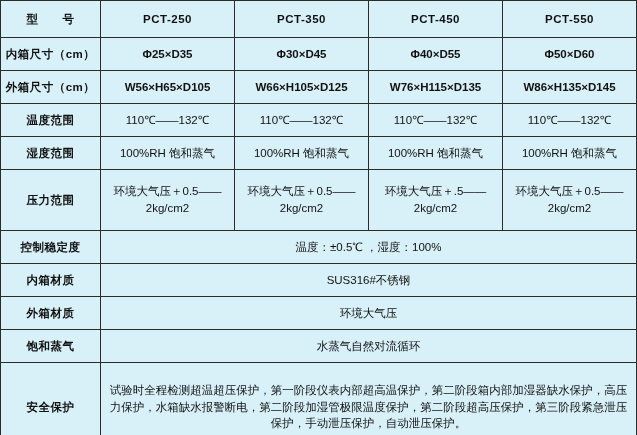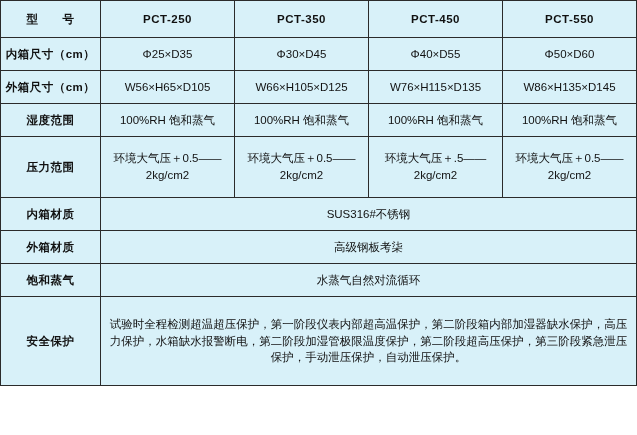--- a/index.html
+++ b/index.html
@@ -41,21 +41,21 @@
     width: 100px;
   }
   td.model-head {
     font-weight: bold;
     font-size: 17px;
     letter-spacing: 0.5px;
     padding: 6px 2px;
     margin-top: 45px;
   }
   td.bold-val {
-    font-weight: normal;
+    font-weight: bold;
     font-size: 12px;
   }
   td.pressure-cell {
     font-size: 11.5px;
     padding: 6px 8px;
     line-height: 1.7;
   }
   td.safety-cell {
     text-align: left;
     font-size: 11.5px;
@@ -99,48 +99,59 @@
       </tr>
 
       <tr class="row-h2">
         <td class="label-cell">外箱尺寸（cm）</td>
         <td class="bold-val">W56×H65×D105</td>
         <td class="bold-val">W66×H105×D125</td>
         <td class="bold-val">W76×H115×D135</td>
         <td class="bold-val">W86×H135×D145</td>
       </tr>
 
+      <tr class="row-h2">
+        <td class="label-cell">温度范围</td>
+        <td>110℃——132℃</td>
+        <td>110℃——132℃</td>
+        <td>110℃——132℃</td>
+        <td>110℃——132℃</td>
+      </tr>
 
       <tr class="row-h2">
         <td class="label-cell">湿度范围</td>
         <td>100%RH 饱和蒸气</td>
         <td>100%RH 饱和蒸气</td>
         <td>100%RH 饱和蒸气</td>
         <td>100%RH 饱和蒸气</td>
       </tr>
 
       <tr class="row-press">
         <td class="label-cell">压力范围</td>
         <td class="pressure-cell">环境大气压＋0.5——2kg/cm2</td>
         <td class="pressure-cell">环境大气压＋0.5——2kg/cm2</td>
         <td class="pressure-cell">环境大气压＋.5——2kg/cm2</td>
         <td class="pressure-cell">环境大气压＋0.5——2kg/cm2</td>
       </tr>
 
 
 
+      <tr class="row-h2">
+        <td class="label-cell">控制稳定度</td>
+        <td colspan="4">温度：±0.5℃ ，湿度：100%</td>
+      </tr>
 
       <tr class="row-h2">
         <td class="label-cell">内箱材质</td>
         <td colspan="4">SUS316#不锈钢</td>
       </tr>
 
       <tr class="row-h2">
         <td class="label-cell">外箱材质</td>
-        <td colspan="4">高级钢板考柒</td>
+        <td colspan="4">环境大气压</td>
       </tr>
 
       <tr class="row-h2">
         <td class="label-cell">饱和蒸气</td>
         <td colspan="4">水蒸气自然对流循环</td>
       </tr>
 
       <tr class="row-safety">
         <td class="label-cell">安全保护</td>
         <td colspan="4" class="safety-cell">试验时全程检测超温超压保护，第一阶段仪表内部超高温保护，第二阶段箱内部加湿器缺水保护，高压力保护，水箱缺水报警断电，第二阶段加湿管极限温度保护，第二阶段超高压保护，第三阶段紧急泄压保护，手动泄压保护，自动泄压保护。</td>

